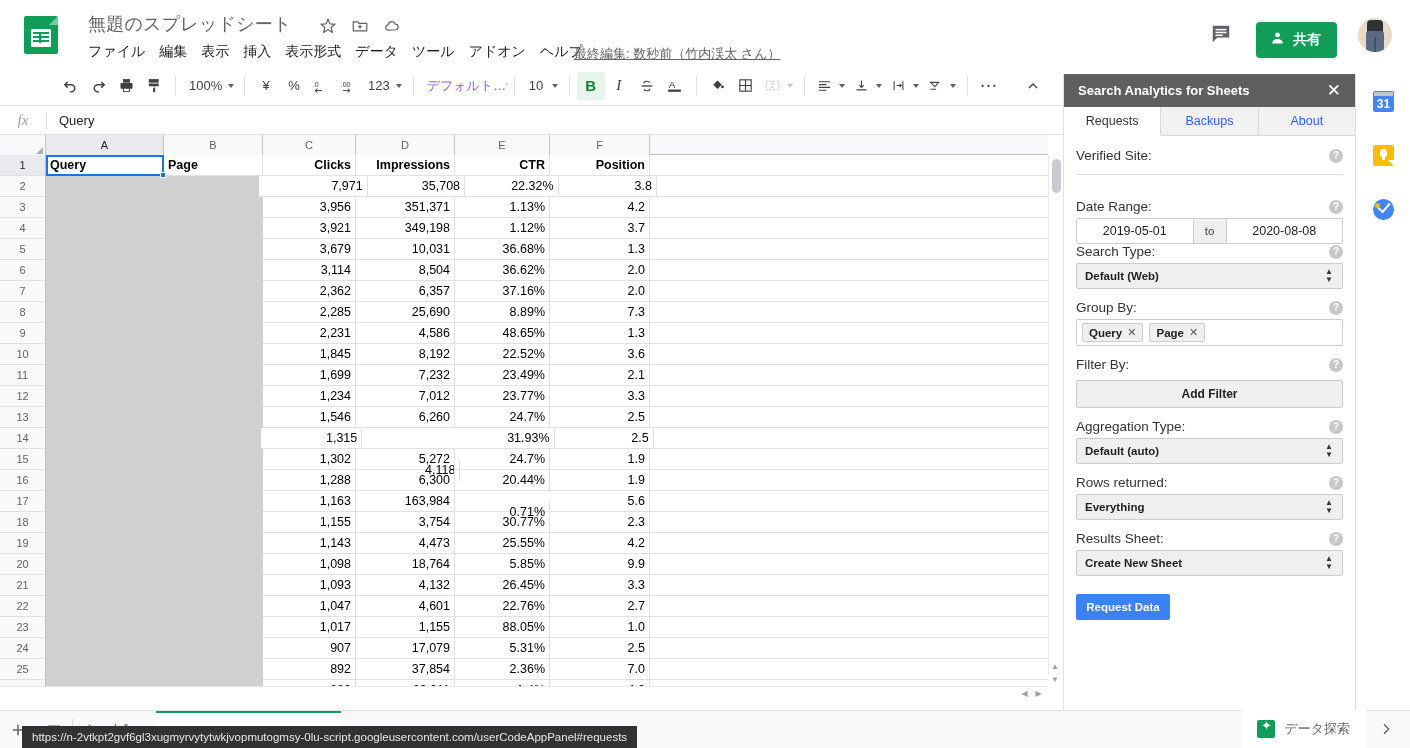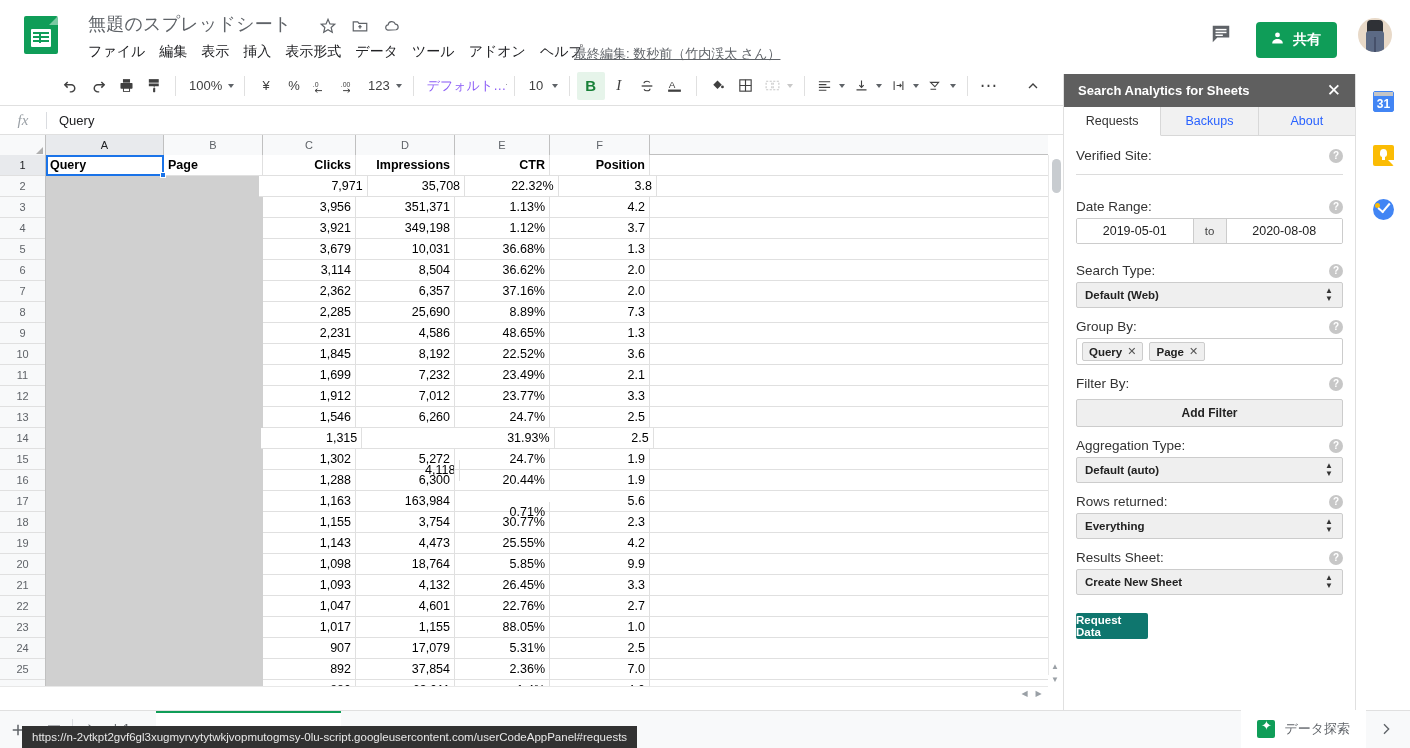--- a/index.html
+++ b/index.html
@@ -185,21 +185,21 @@
   .sb-body { padding: 12px 12px 0 12px; }
   .sb-label-row { display: flex; align-items: center; justify-content: space-between; margin-bottom: 4px; }
   .sb-label { font-size: 13.5px; color: #333; }
   .help-ico {
     width: 14px; height: 14px; border-radius: 50%;
     background: #c7c7c7; color: #fff; font-size: 10px; font-weight: bold;
     display: flex; align-items: center; justify-content: center; cursor: pointer;
   }
   .site-underline { height: 1px; background: #dcdcdc; margin-bottom: 24px; margin-top: 11px; }
   .date-row {
-    display: flex; height: 26px; border: 1px solid #ccc; border-radius: 2px; overflow: hidden; margin-bottom: 19px; justify-content: center;
+    display: flex; height: 26px; border: 1px solid #ccc; border-radius: 2px; overflow: hidden; margin-bottom: 0; justify-content: center;
   }
   .date-in {
     flex: 1; display: flex; align-items: center; justify-content: center;
     font-size: 12.5px; color: #222; background: #fff; cursor: text;
   }
   .date-to {
     width: 34px; background: #efefef; border-left: 1px solid #ccc; border-right: 1px solid #ccc;
     display: flex; align-items: center; justify-content: center; font-size: 11.5px; color: #444;
   }
   .sb-select {
@@ -217,22 +217,22 @@
     font-size: 11.5px; font-weight: bold; color: #222;
     display: flex; align-items: center; gap: 5px; padding: 2px 6px; cursor: pointer;
   }
   .chip-x { color: #555; font-size: 11px; }
   .add-filter {
     height: 28px; background: #efefef; border: 1px solid #ccc; border-radius: 2px;
     display: flex; align-items: center; justify-content: center;
     font-size: 12px; font-weight: bold; color: #222; cursor: pointer; margin-bottom: 11px; margin-top: 8px;
   }
   .request-btn {
-    margin-top: 18px; height: 26px; width: 72px;
-    background: #0f766e; color: #fff; border-radius: 2px;
+    margin-top: 18px; height: 26px; width: 94px;
+    background: #3b82f6; color: #fff; border-radius: 2px;
     display: flex; align-items: center; justify-content: center;
     font-size: 11.5px; font-weight: bold; cursor: pointer;
   }
 
   
   .rail {
     position: absolute; right: 0; top: 74px; width: 55px; height: 674px;
     background: #fff; border-left: 1px solid #e0e0e0;
   }
   .rail-ico { position: absolute; left: 17px; width: 21px; height: 21px; cursor: pointer; border-radius: 2px; }
@@ -598,21 +598,21 @@
           <div class="cell masked" style="width: 99px;"></div>
           <div class="cell num" style="width: 93px;">1,699</div>
           <div class="cell num" style="width: 99px;">7,232</div>
           <div class="cell num" style="width: 95px;">23.49%</div>
           <div class="cell num" style="width: 100px;">2.1</div>
           <div class="cell empty" style="width: 398px;"></div>
         </div>
         <div class="row">
           <div class="cell masked" style="width: 118px;"></div>
           <div class="cell masked" style="width: 99px;"></div>
-          <div class="cell num" style="width: 93px;">1,912</div>
+          <div class="cell num" style="width: 93px;">1,234</div>
           <div class="cell num" style="width: 99px;">7,012</div>
           <div class="cell num" style="width: 95px;">23.77%</div>
           <div class="cell num" style="width: 100px;">3.3</div>
           <div class="cell empty" style="width: 398px;"></div>
         </div>
         <div class="row">
           <div class="cell masked" style="width: 118px;"></div>
           <div class="cell masked" style="width: 99px;"></div>
           <div class="cell num" style="width: 93px;">1,546</div>
           <div class="cell num" style="width: 99px;">6,260</div>

